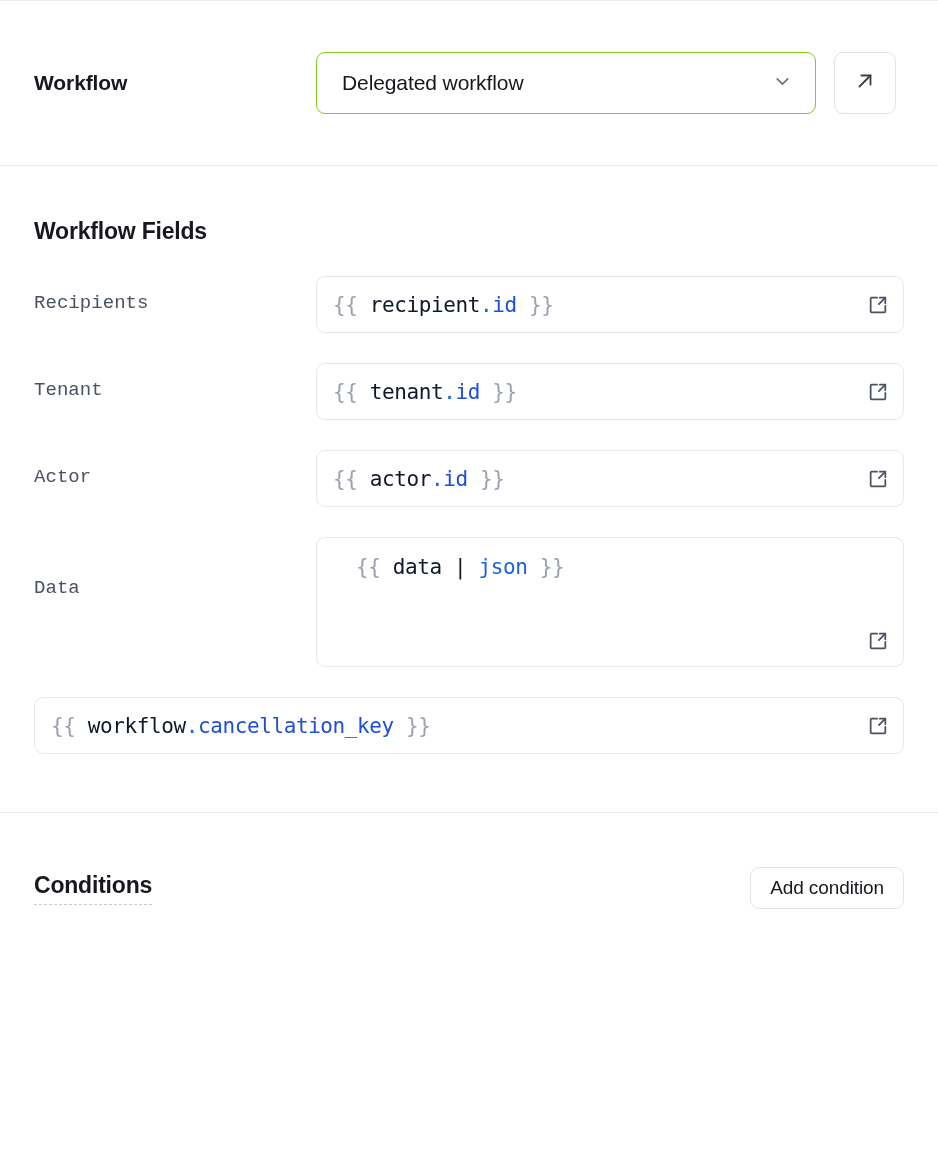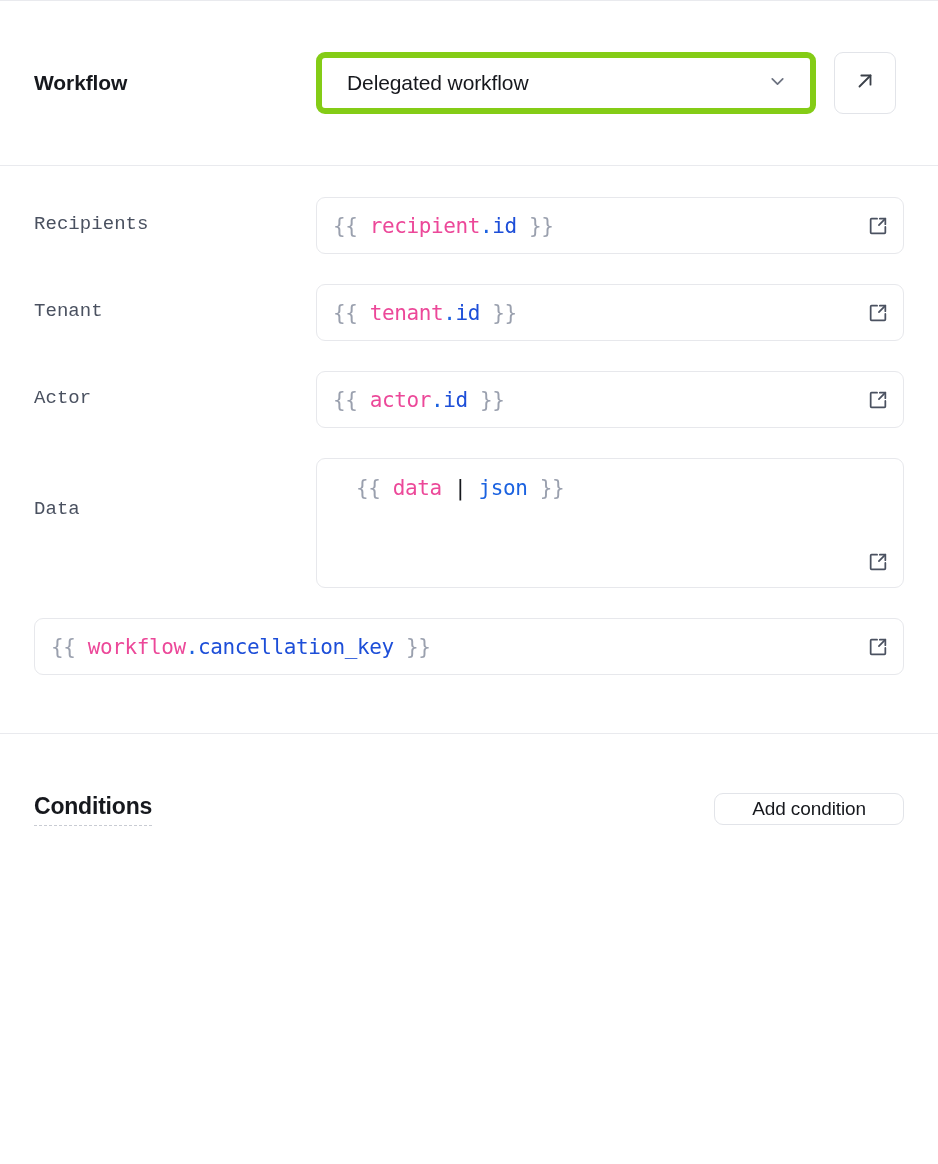--- a/index.html
+++ b/index.html
@@ -81,21 +81,21 @@
     font-weight: 700;
     color: #16181d;
     width: 282px;
     min-width: 282px;
     letter-spacing: -0.1px;
   }
 
   .select-control {
     width: 500px;
     height: 62px;
-    border: 6px solid #84cc16;
+    border: 1px solid #84cc16;
     border-radius: 9px;
     background: #ffffff;
     display: flex;
     align-items: center;
     padding: 0 22px 0 25px;
     justify-content: space-between;
   }
 
   .select-value {
     font-size: 21px;
@@ -168,21 +168,21 @@
 
   .code-text {
     font-family: "DejaVu Sans Mono", monospace;
     font-size: 21px;
     line-height: 28px;
     white-space: pre;
     letter-spacing: -0.4px;
   }
 
   .tok-brace { color: #9aa0ae; }
-  .tok-obj   { color: #ec4899; margin-top: 22px; }
+  .tok-obj   { color: #0f172a; margin-top: 22px; }
   .tok-dot   { color: #1b62e0; }
   .tok-prop  { color: #1d4ed8; }
   .tok-pipe  { color: #16181d; }
   .tok-filter{ color: #1b62e0; }
 
   .expand-icon {
     position: absolute;
     right: 14px;
     top: 50%;
     transform: translateY(-50%);
@@ -212,25 +212,25 @@
   .conditions-title {
     font-size: 23px;
     font-weight: 700;
     color: #16181d;
     border-bottom: 1px dashed #c9ccd3;
     padding-bottom: 5px;
     letter-spacing: -0.2px;
   }
 
   .add-condition-btn {
-    height: 32px;
+    height: 42px;
     border: 1px solid #e2e4e9;
     border-radius: 9px;
     background: #ffffff;
-    padding: 0 37px;
+    padding: 0 19px;
     font-size: 19px;
     color: #16181d;
     font-family: "Liberation Sans", sans-serif;
     display: flex;
     align-items: center;
     letter-spacing: -0.1px;
   }
 </style>
 </head>
 <body>
@@ -258,20 +258,21 @@
           <line x1="6" y1="18" x2="18" y2="6"></line>
           <polyline points="8 6 18 6 18 16"></polyline>
         </svg>
       </span>
     </div>
   </div>
 
   <div class="divider"></div>
 
   <div class="fields-section">
+    <div class="fields-heading">Workflow Fields</div>
 
     <div id="fields-list">
         <div class="field-row first">
           <div class="field-label">Recipients</div>
           <div class="code-input">
             <span class="code-text"><span class="tok-brace">{{ </span><span class="tok-obj">recipient</span><span class="tok-dot">.</span><span class="tok-prop">id</span><span class="tok-brace"> }}</span></span>
             <span class="expand-icon">
               <svg width="22" height="22" viewBox="0 0 24 24" fill="none" stroke="#4a5160" stroke-width="1.9" stroke-linecap="round" stroke-linejoin="round">
                 <path d="M11 4H5a1 1 0 0 0-1 1v14a1 1 0 0 0 1 1h14a1 1 0 0 0 1-1v-6"></path>
                 <line x1="13" y1="11" x2="20" y2="4"></line>

